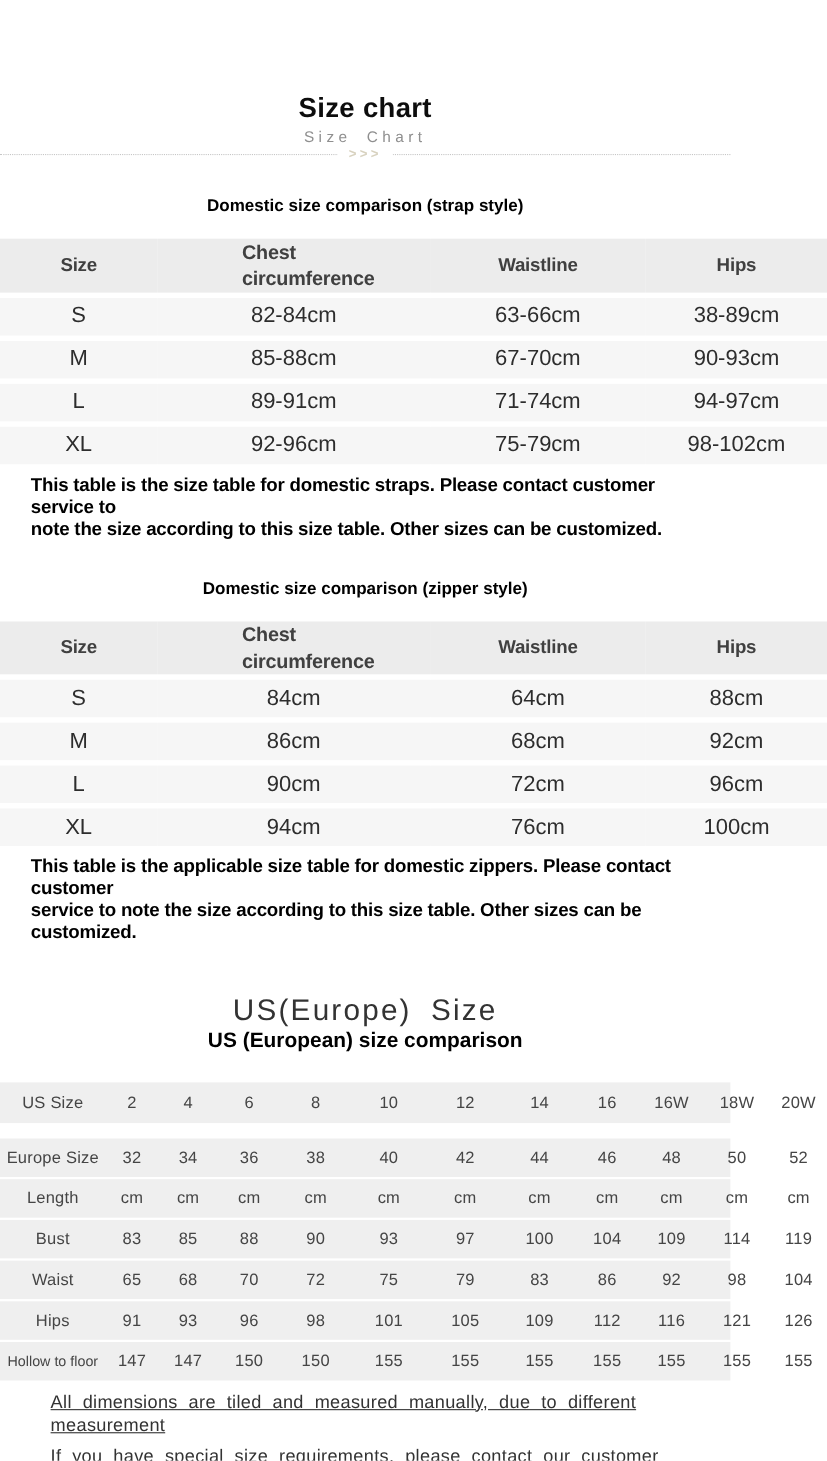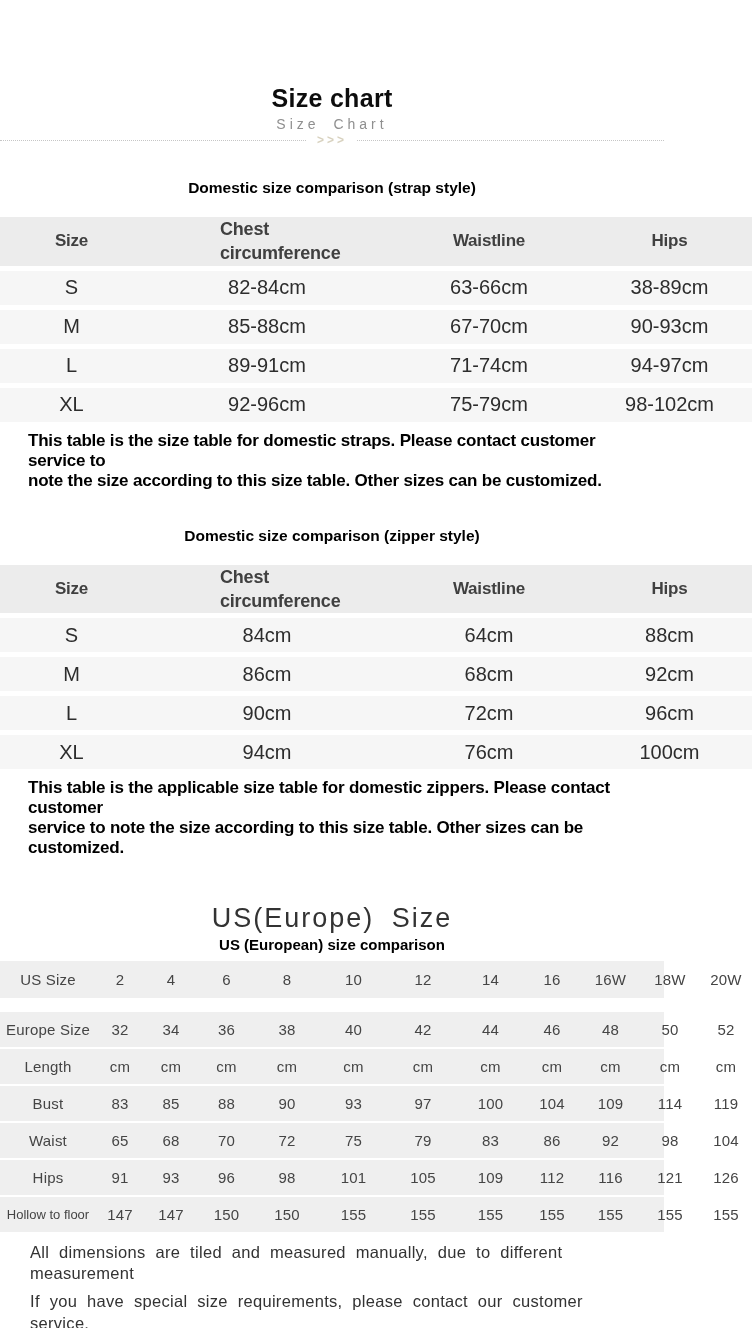--- a/index.html
+++ b/index.html
@@ -54,36 +54,36 @@
   .note {
     margin: 4px 24px 0 28px;
     font-weight: bold; font-size: 17px; line-height: 1.18; color: #000; letter-spacing: -0.2px;
   }
 
   
   .us-title {
     margin-top: 44px; text-align: center;
     font-size: 27px; font-weight: 400; color: #333; letter-spacing: 2px; word-spacing: 8px;
   }
-  .us-sub { margin-top: 2px; text-align: center; font-size: 15px; font-weight: bold; color: #000; }
-  .us-table { margin-top: 8px; }
+  .us-sub { margin-top: 2px; text-align: center; font-size: 19px; font-weight: bold; color: #000; }
+  .us-table { margin-top: 26px; }
   .us-row {
     display: grid;
     grid-template-columns: 96px 48px 54px 57px 64px 69px 70px 65px 58px 59px 60px 52px;
     align-items: center; background: #efefef; height: 35px; margin-bottom: 2px;
   }
   .us-row.first { height: 37px; margin-bottom: 14px; }
   .us-label, .us-cell { text-align: center; font-size: 15px; color: #454545; letter-spacing: 0.2px; }
   .us-row:last-child .us-label { font-size: 13px; letter-spacing: 0; }
 
   
   .fnote {
-    margin: 10px 22px 0 30px;
+    margin: 10px 22px 0 46px;
     font-size: 16.5px; color: #333; line-height: 1.32;
-    letter-spacing: 0.3px; word-spacing: 5px;
+    letter-spacing: 0.3px; word-spacing: 5px; text-decoration: underline;
   }
   .fnote.second { margin-top: 6px; }
 </style>
 </head>
 <body>
 
 <div class="page">
 
   <div class="title">Size chart</div>
   <div class="subtitle">Size Chart</div>

